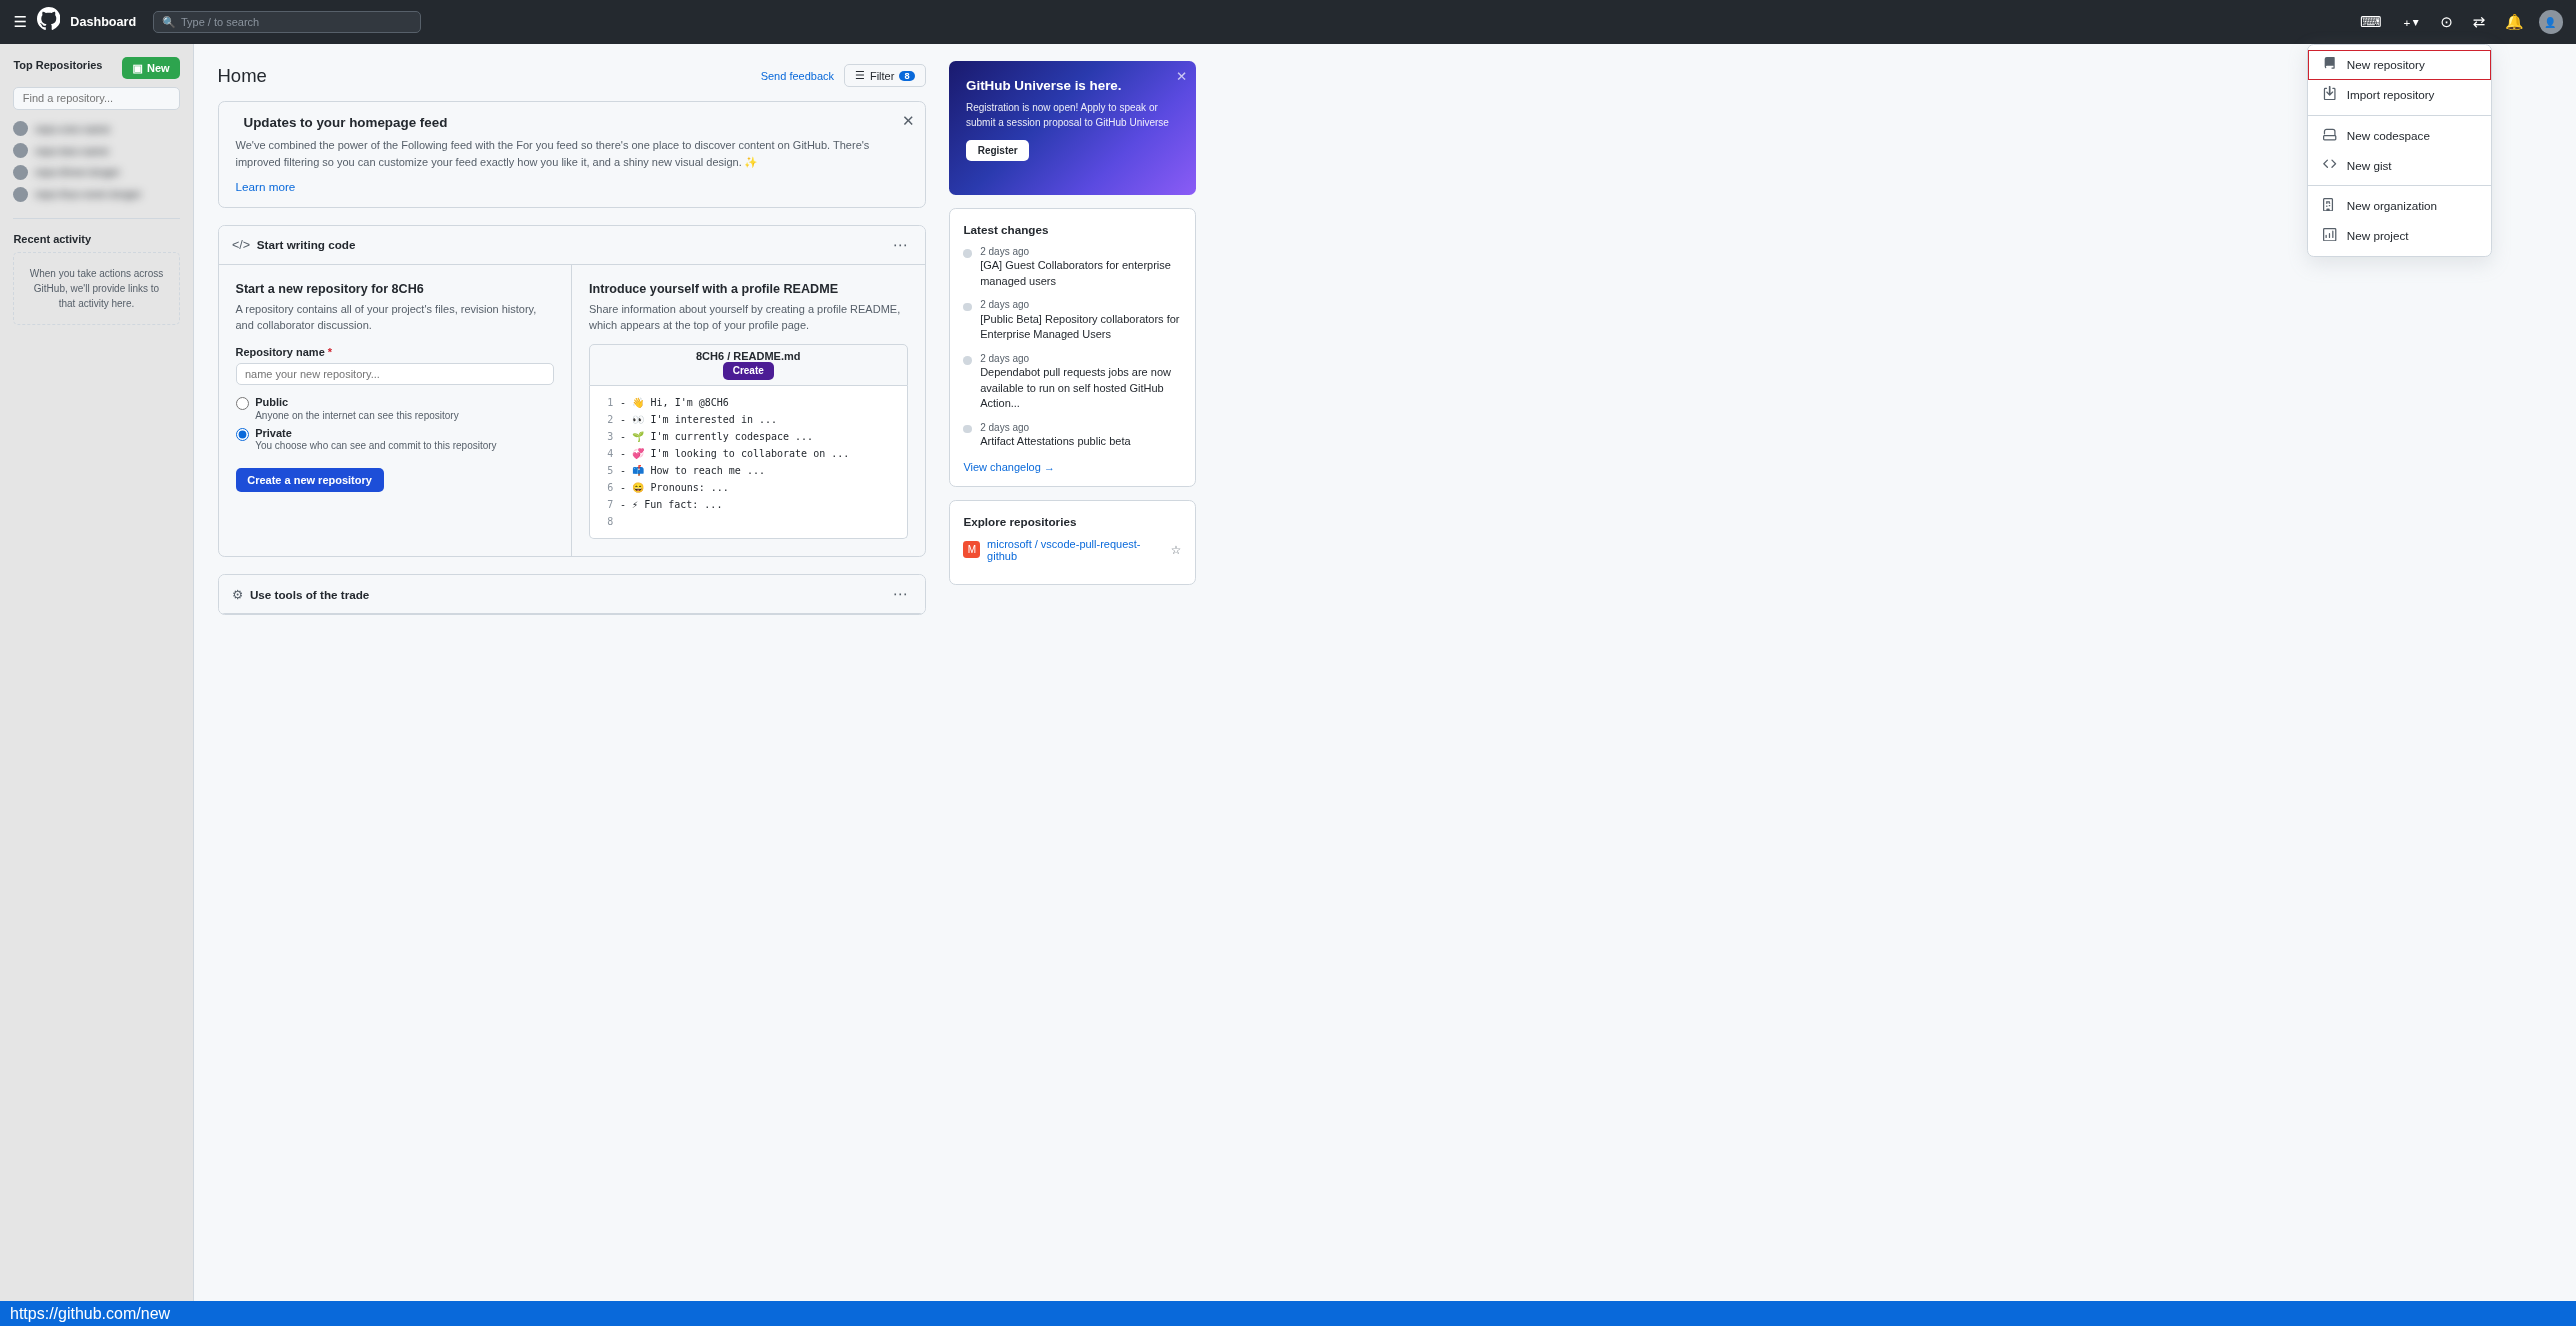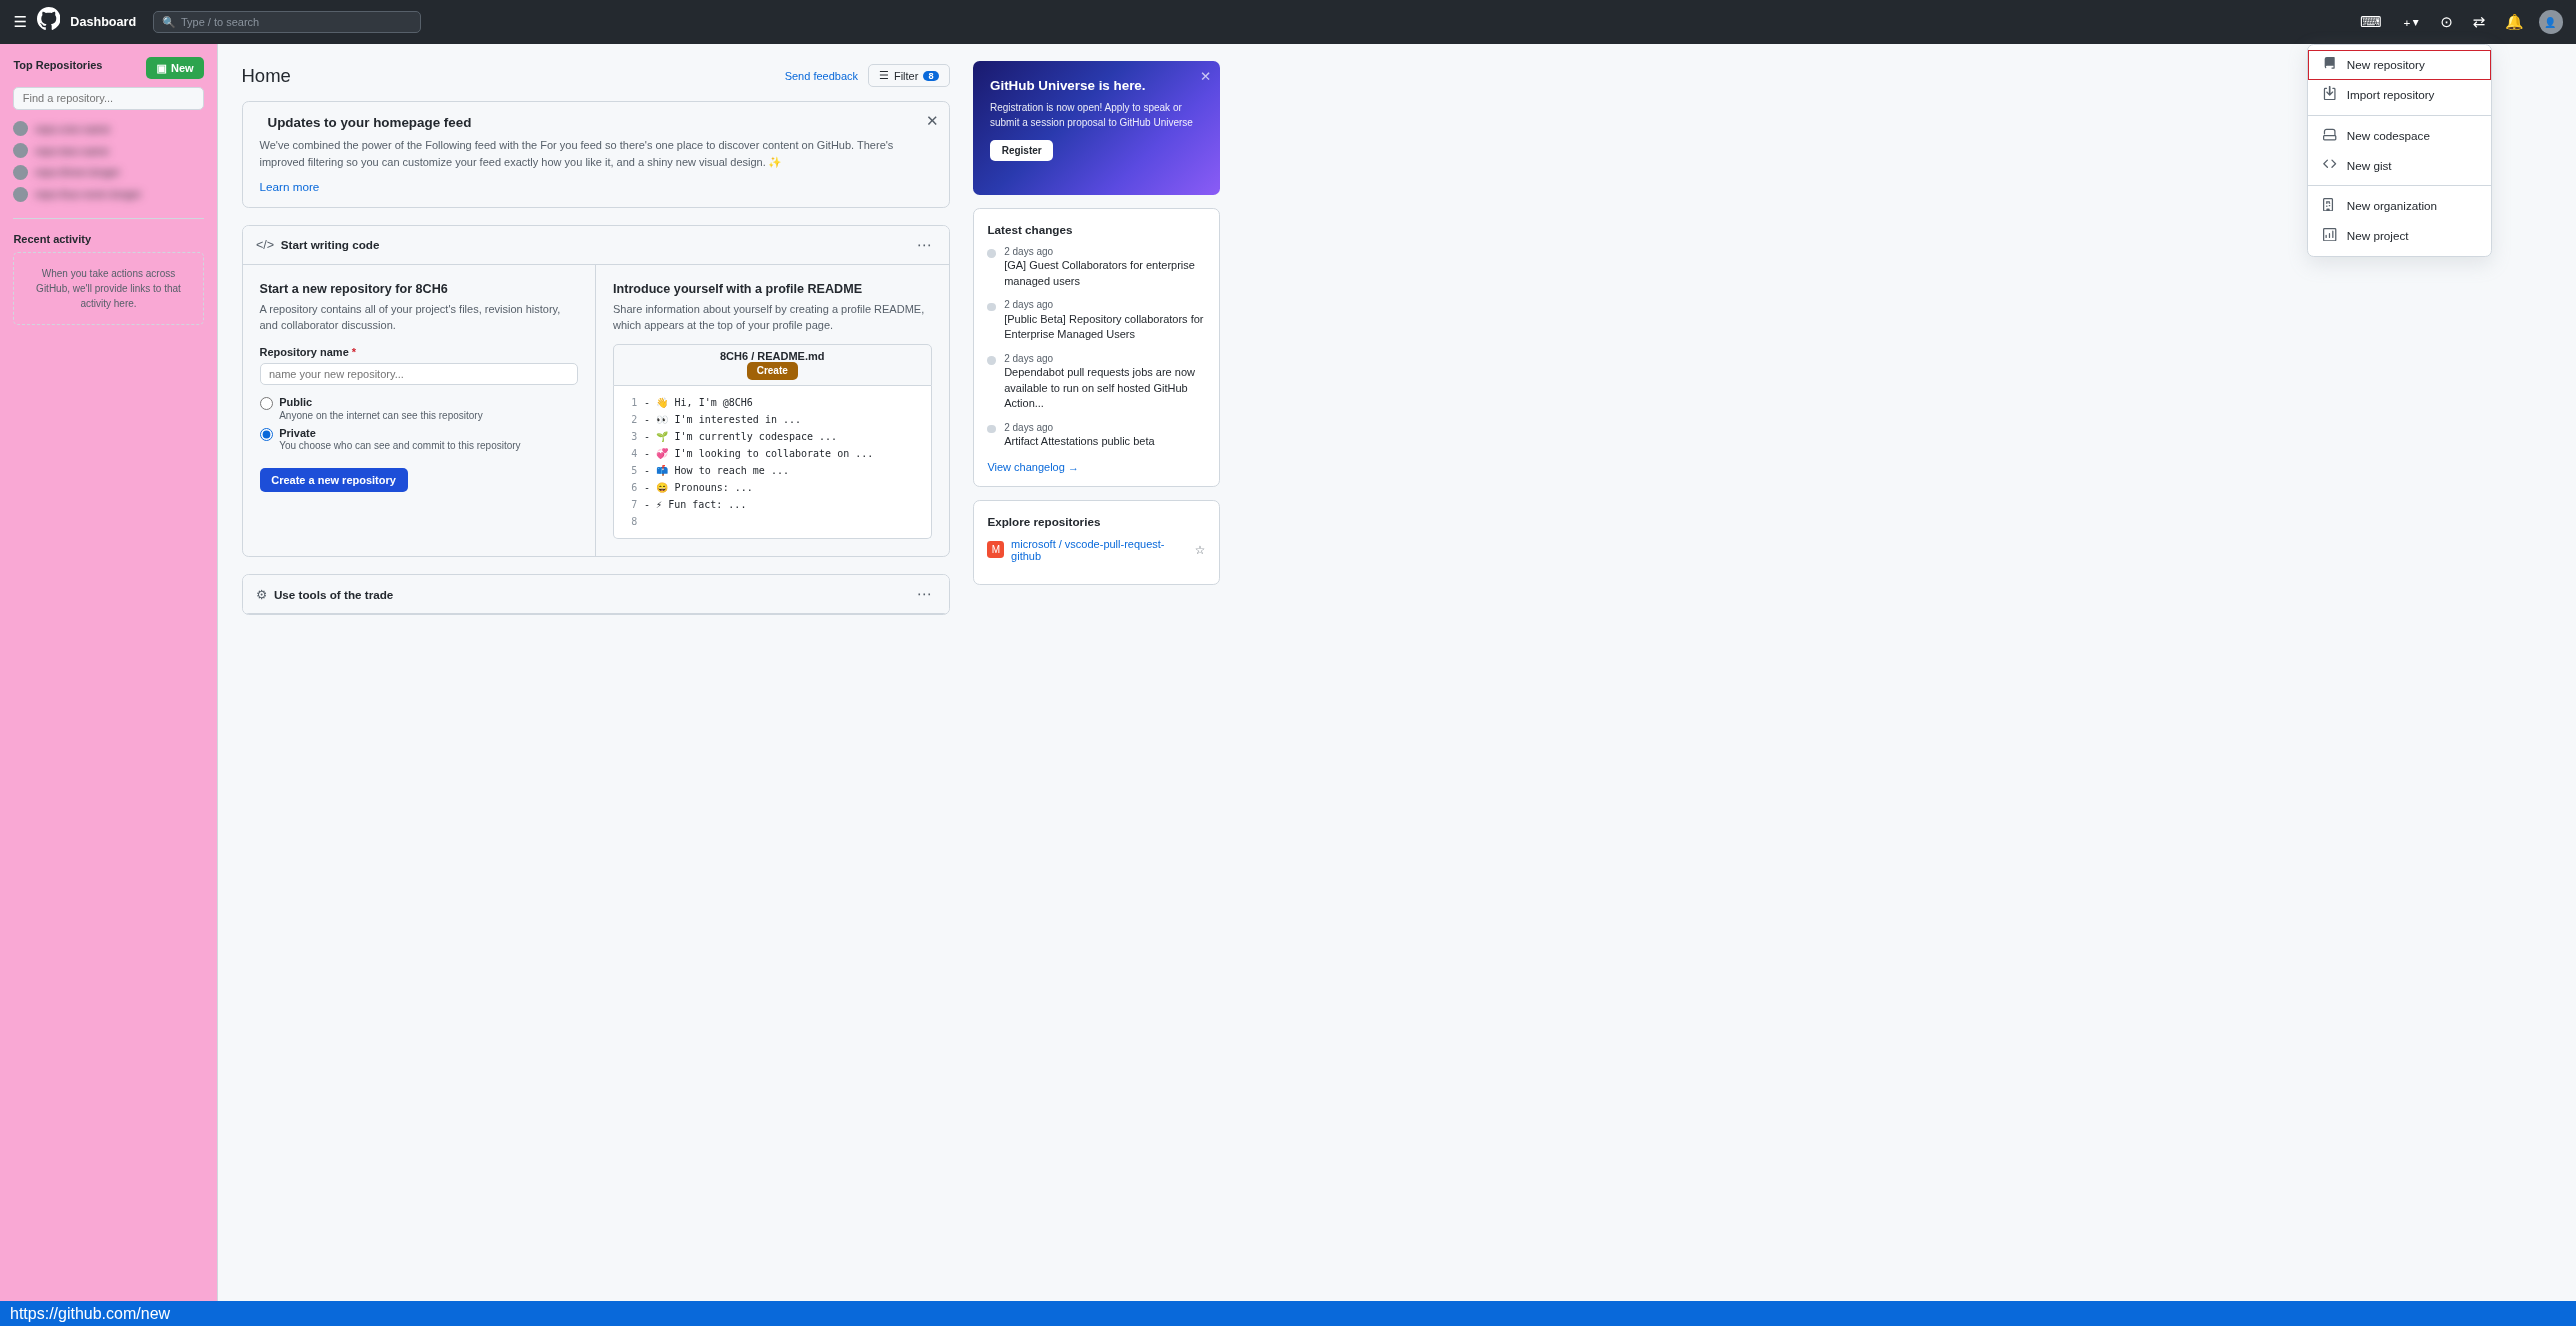--- a/index.html
+++ b/index.html
@@ -26,21 +26,21 @@
     .topnav-plus-btn {
       display: flex; align-items: center; background: none; border: none; color: #fff; font-size: 11.7px; cursor: pointer;
       padding: 3.4px 6.7px; border-radius: 5px; gap: 2.5px;
     }
     .topnav-avatar { width: 23.5px; height: 23.5px; border-radius: 50%; background: #8b949e; display: flex; align-items: center; justify-content: center; font-size: 10px; cursor: pointer; overflow: hidden; }
 
     
     .layout { display: flex; margin-top: 44px; min-height: calc(100vh - 44px); }
 
     
-    .sidebar { width: 218px; background: #f9a8d4; border-right: 0.8px solid #d0d7de; padding: 13.4px; flex-shrink: 0; min-height: calc(100vh - 44px); }
+    .sidebar { width: 194px; background: #e5e5e5; border-right: 0.8px solid #d0d7de; padding: 13.4px; flex-shrink: 0; min-height: calc(100vh - 44px); }
     .sidebar-section-title { font-size: 11px; font-weight: 600; color: #24292f; margin-bottom: 6.7px; }
     .sidebar-new-btn {
       background: #2da44e; color: #fff; border: none; border-radius: 5px; padding: 4.2px 10px;
       font-size: 11px; font-weight: 600; cursor: pointer; display: flex; align-items: center; gap: 4.2px;
     }
     .sidebar-top { display: flex; align-items: center; justify-content: space-between; margin-bottom: 8.4px; }
     .sidebar-search {
       width: 100%; border: 0.8px solid #d0d7de; border-radius: 5px; padding: 4.2px 8.4px;
       font-size: 11px; color: #57606a; background: #f6f8fa; outline: none;
     }
@@ -108,21 +108,21 @@
     
     .readme-card { flex: 1; padding: 17px; }
     .readme-card-title { font-size: 12.6px; font-weight: 600; margin-bottom: 5px; }
     .readme-card-desc { font-size: 11px; color: #57606a; margin-bottom: 10px; line-height: 1.5; }
     .readme-file-header {
       display: flex; align-items: center; justify-content: space-between;
       background: #f6f8fa; border: 0.8px solid #d0d7de; border-radius: 5px 5px 0 0;
       padding: 5px 10px; font-size: 11px; font-weight: 600; flex-direction: column;
     }
     .readme-create-btn {
-      background: #a16207; color: #fff; border: none; border-radius: 5px; padding: 3.4px 10px;
+      background: #4c1d95; color: #fff; border: none; border-radius: 5px; padding: 3.4px 10px;
       font-size: 10px; font-weight: 600; cursor: pointer;
     }
     .readme-code { background: #fff; border: 0.8px solid #d0d7de; border-top: none; border-radius: 0 0 5px 5px; padding: 8.4px 11.7px; font-family: monospace; font-size: 10px; color: #24292f; line-height: 1.7; }
     .code-line { display: flex; gap: 6.7px; }
     .code-num { color: #8b949e; min-width: 11.7px; text-align: right; }
     .code-content { color: #24292f; }
 
     
     .right-panel { width: 260px; padding: 17px 13.4px 17px 0; flex-shrink: 0; }
 

